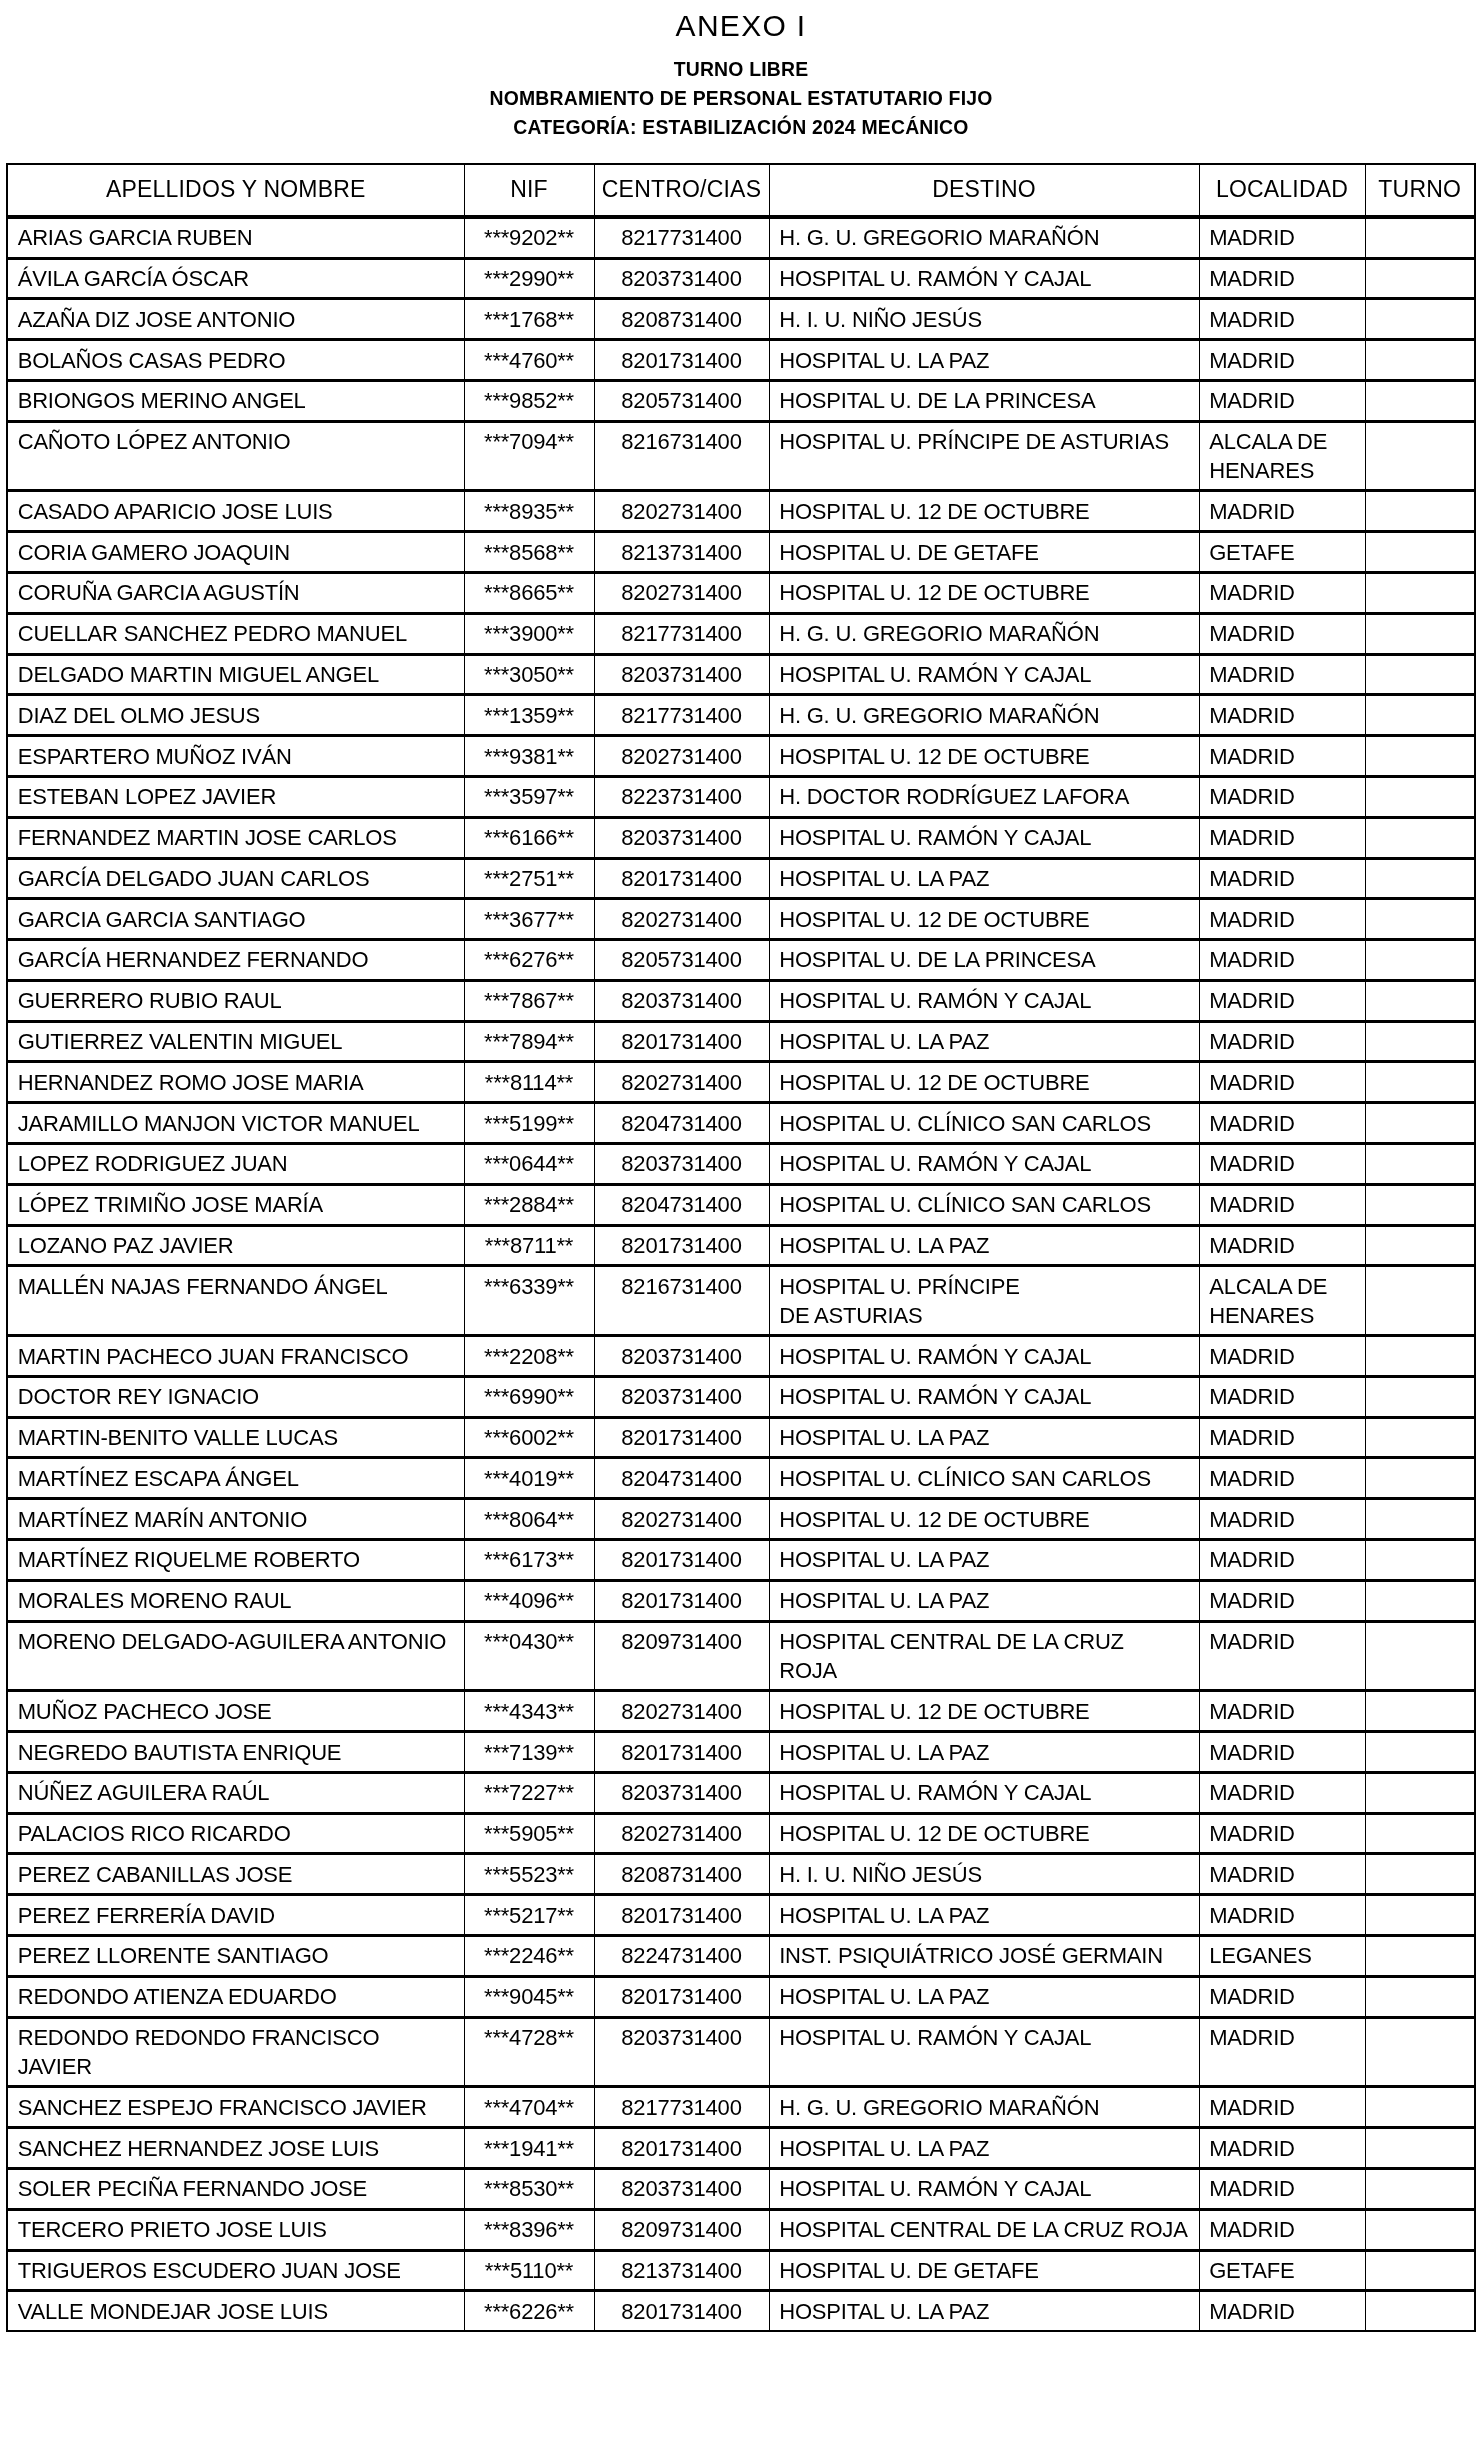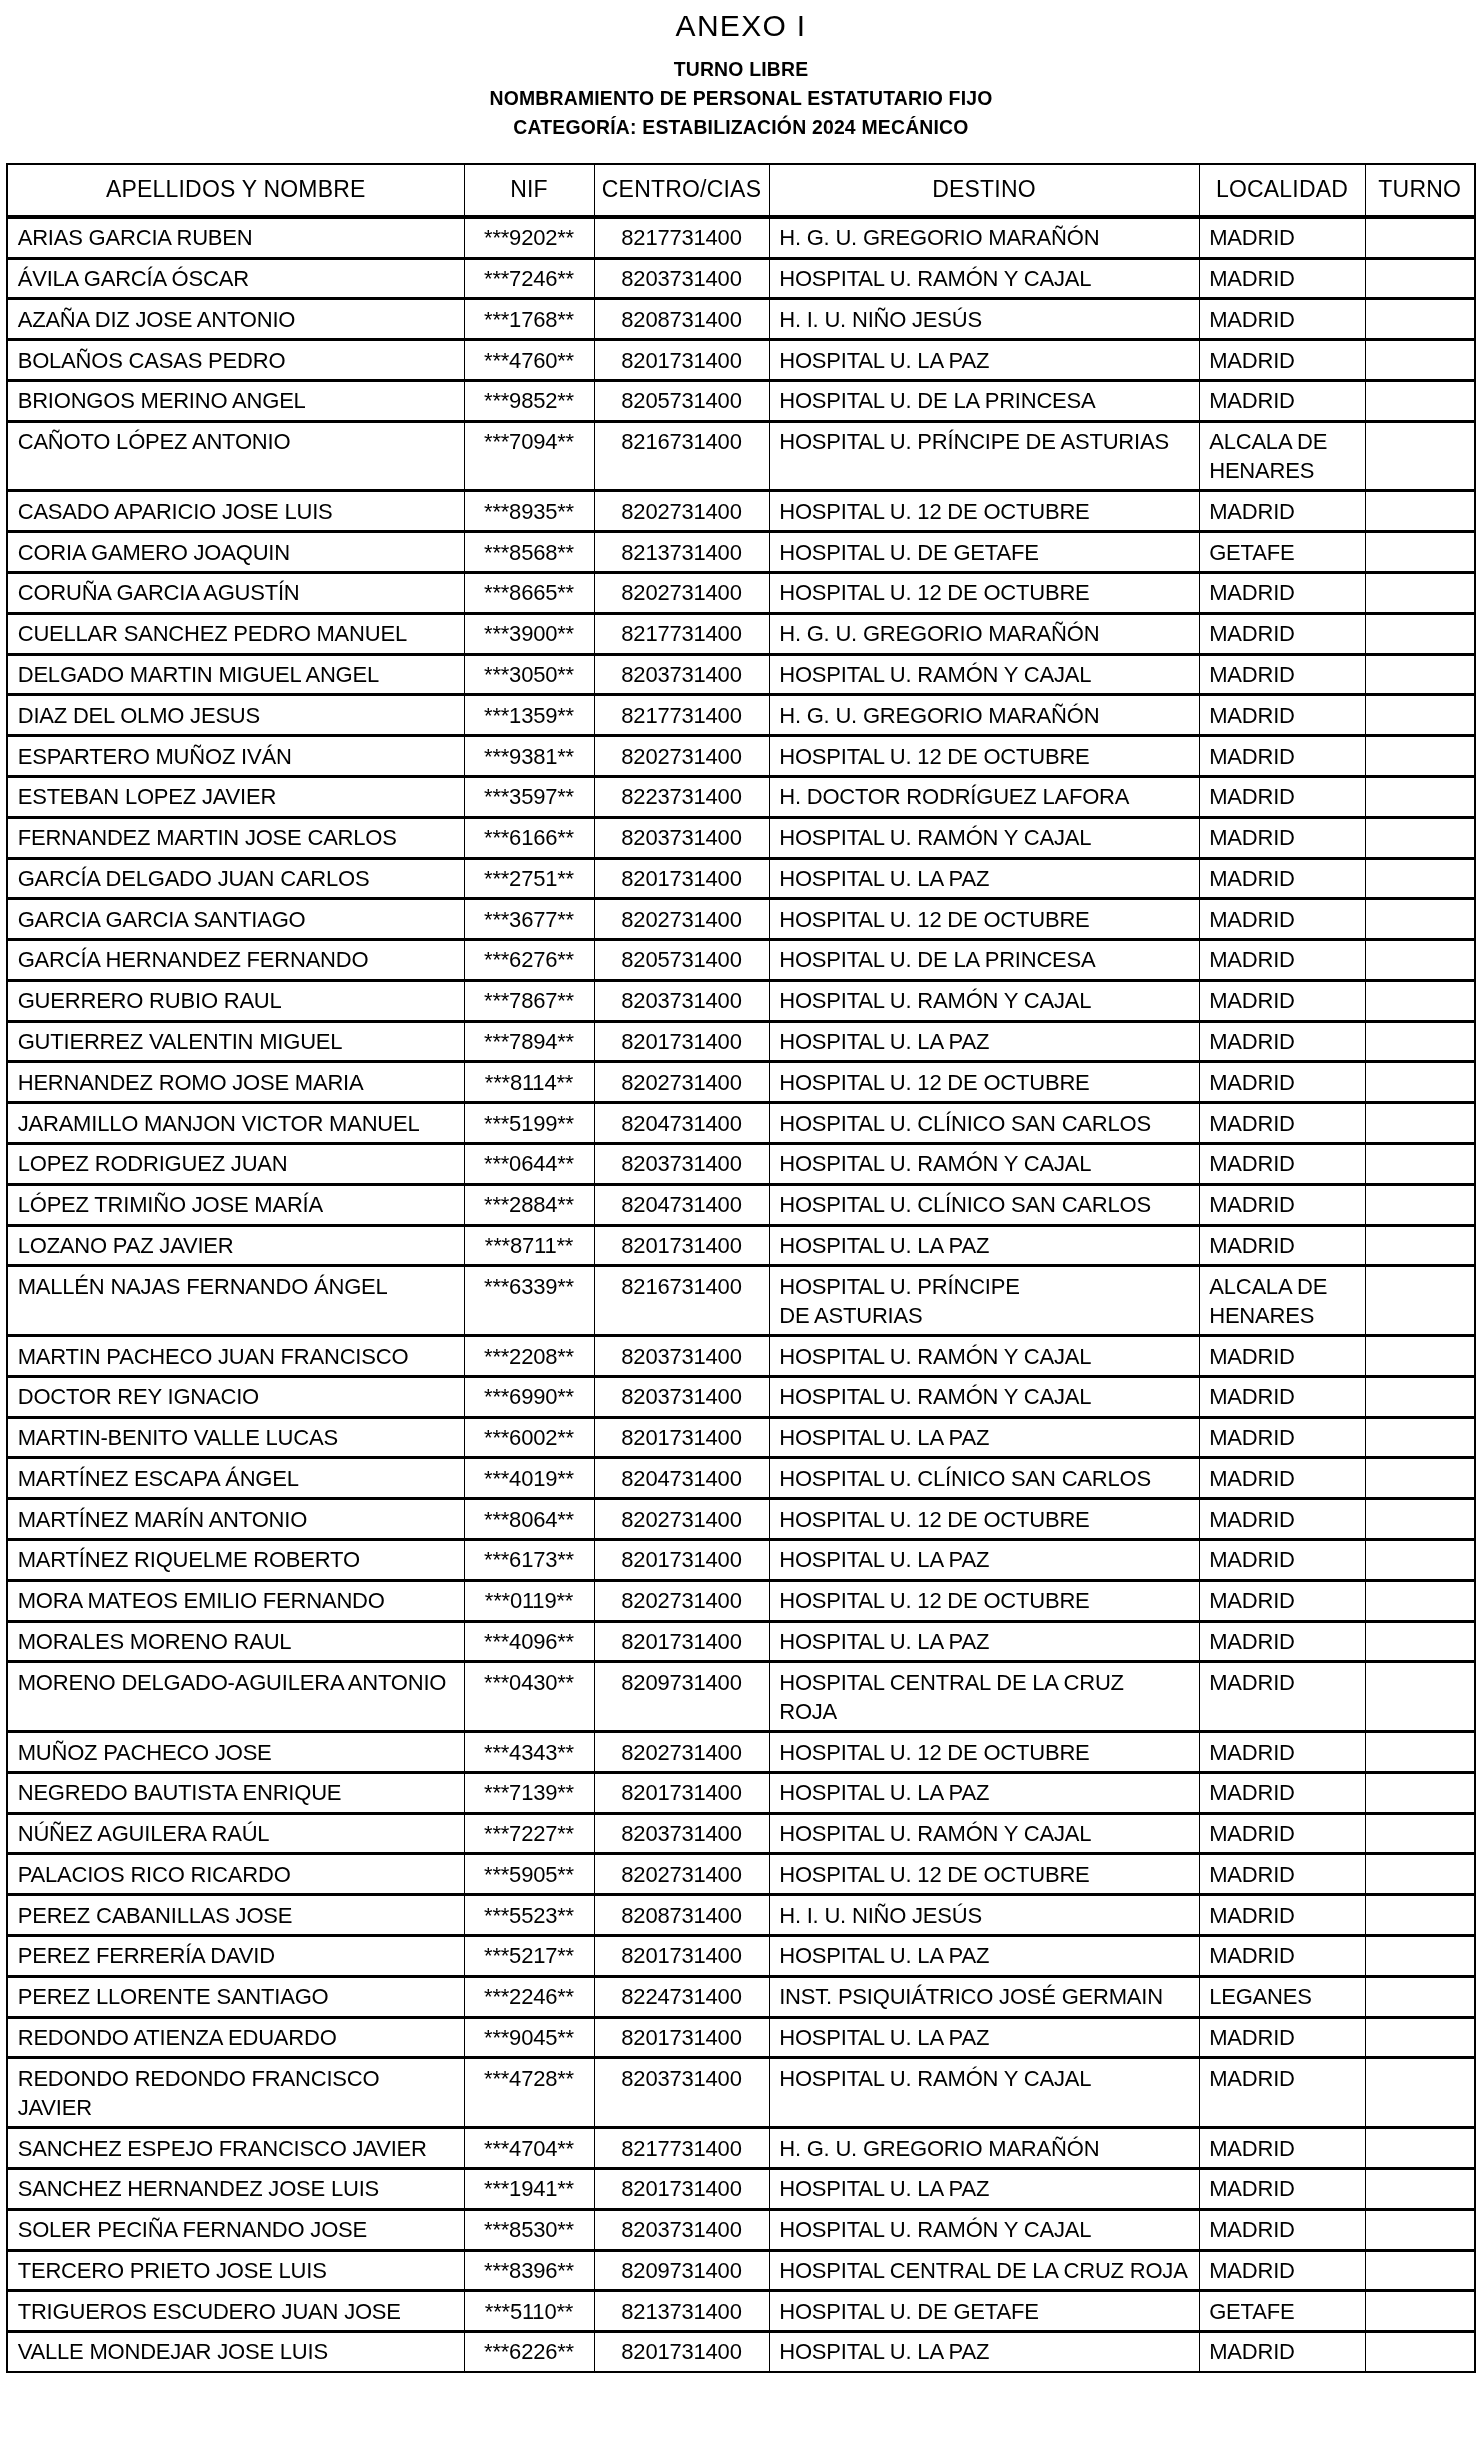--- a/index.html
+++ b/index.html
@@ -108,21 +108,21 @@
         <tr>
           <td class="col-apellidos">ARIAS GARCIA RUBEN</td>
           <td class="col-nif">***9202**</td>
           <td class="col-centro">8217731400</td>
           <td class="col-destino">H. G. U. GREGORIO MARAÑÓN</td>
           <td class="col-localidad">MADRID</td>
           <td class="col-turno"></td>
         </tr>
         <tr>
           <td class="col-apellidos">ÁVILA GARCÍA ÓSCAR</td>
-          <td class="col-nif">***7246**</td>
+          <td class="col-nif">***2990**</td>
           <td class="col-centro">8203731400</td>
           <td class="col-destino">HOSPITAL U. RAMÓN Y CAJAL</td>
           <td class="col-localidad">MADRID</td>
           <td class="col-turno"></td>
         </tr>
         <tr>
           <td class="col-apellidos">AZAÑA DIZ JOSE ANTONIO</td>
           <td class="col-nif">***1768**</td>
           <td class="col-centro">8208731400</td>
           <td class="col-destino">H. I. U. NIÑO JESÚS</td>
@@ -358,28 +358,20 @@
         </tr>
         <tr>
           <td class="col-apellidos">MARTÍNEZ RIQUELME ROBERTO</td>
           <td class="col-nif">***6173**</td>
           <td class="col-centro">8201731400</td>
           <td class="col-destino">HOSPITAL U. LA PAZ</td>
           <td class="col-localidad">MADRID</td>
           <td class="col-turno"></td>
         </tr>
         <tr>
-          <td class="col-apellidos">MORA MATEOS EMILIO FERNANDO</td>
-          <td class="col-nif">***0119**</td>
-          <td class="col-centro">8202731400</td>
-          <td class="col-destino">HOSPITAL U. 12 DE OCTUBRE</td>
-          <td class="col-localidad">MADRID</td>
-          <td class="col-turno"></td>
-        </tr>
-        <tr>
           <td class="col-apellidos">MORALES MORENO RAUL</td>
           <td class="col-nif">***4096**</td>
           <td class="col-centro">8201731400</td>
           <td class="col-destino">HOSPITAL U. LA PAZ</td>
           <td class="col-localidad">MADRID</td>
           <td class="col-turno"></td>
         </tr>
         <tr>
           <td class="col-apellidos">MORENO DELGADO-AGUILERA ANTONIO</td>
           <td class="col-nif">***0430**</td>

